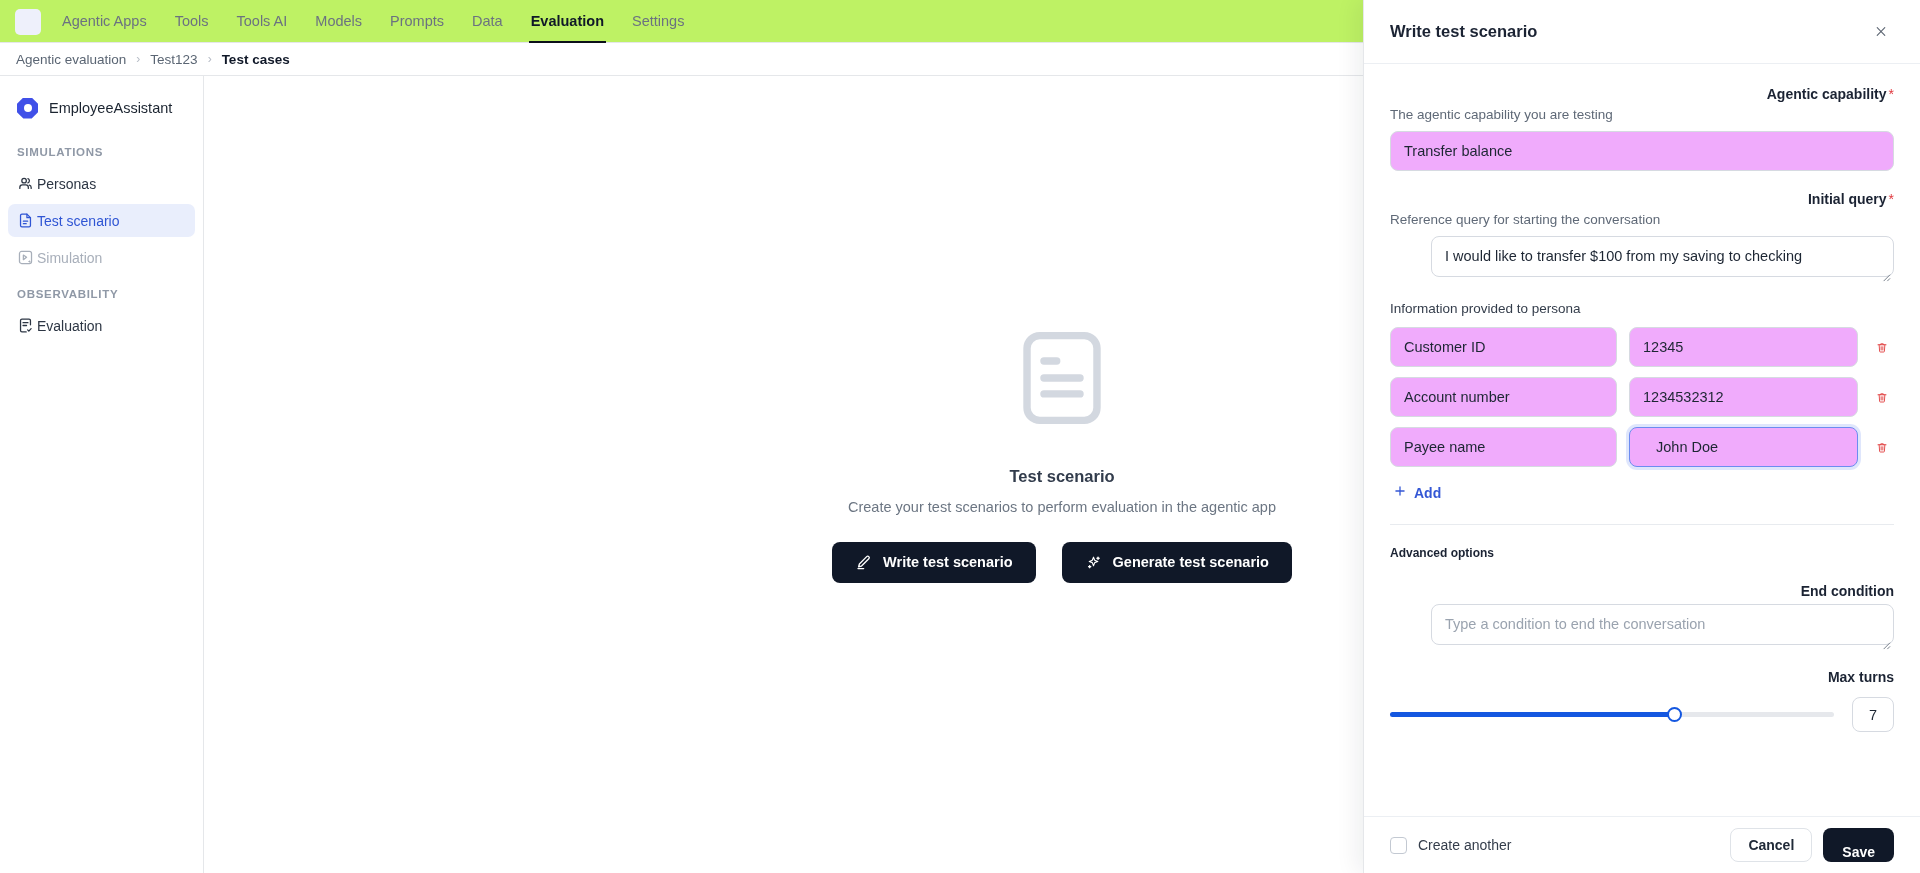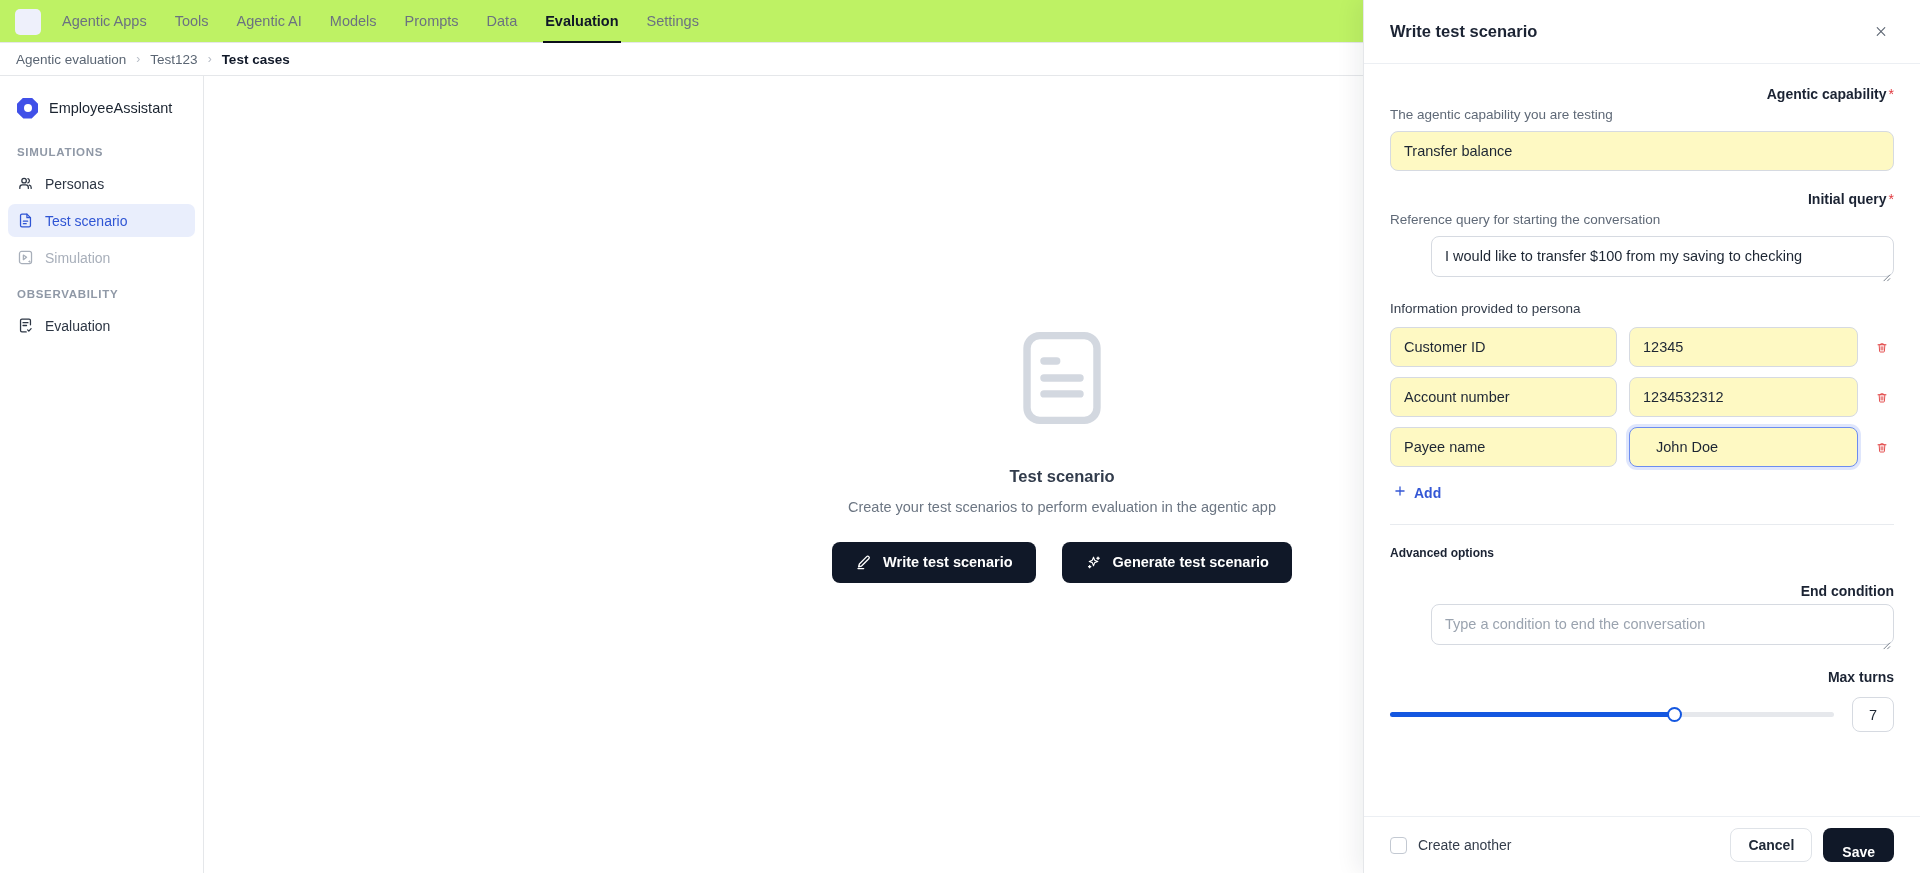--- a/index.html
+++ b/index.html
@@ -83,21 +83,21 @@
   }
   .oct::after {
     content:""; width: 8px; height: 8px; border-radius: 50%;
     background: #ffffff;
   }
   .sec-label {
     font-size: 11.5px; letter-spacing: .7px; font-weight: bold;
     color: #8f98a6; padding: 0 9px; margin: 14px 0 9px;
   }
   .nav-link {
-    display: flex; align-items: center; gap: 11px;
+    display: flex; align-items: center; gap: 3px;
     height: 33px; border-radius: 7px;
     padding: 0 9px; margin-bottom: 4px;
     font-size: 14px; color: #2d3644;
     cursor: pointer;
   }
   .nav-link .ic { width: 17px; height: 17px; flex: 0 0 17px; display:flex; align-items:center; justify-content:center; }
   .nav-link .ic svg { display:block; }
   .nav-link.active { background: #e9eefc; color: #2f55d4; }
   .nav-link.disabled { color: #a8afba; cursor: default; }
 
@@ -158,21 +158,21 @@
     padding: 0 26px;
   }
   .f-label { font-weight: bold; font-size: 14px; color: #1b2333; display: block; margin-bottom: 5px; text-align: right; }
   .req { color: #e0383e; font-weight: normal; margin-left: 2px; }
   .f-help { font-size: 13.5px; color: #5f6977; margin-bottom: 9px; }
   .f-input {
     width: 100%; height: 40px;
     border: 1px solid #d6dae1; border-radius: 8px;
     padding: 0 13px;
     font-size: 14.5px; color: #1d2633;
-    background: #fef9c3;
+    background: #f0abfc;
     font-family: "Liberation Sans", sans-serif;
     outline: none;
   }
   .f-area {
     width: 100%; height: 41px;
     border: 1px solid #d6dae1; border-radius: 8px;
     padding: 10px 13px;
     font-size: 14.5px; color: #1d2633;
     background: #fff; resize: none;
     font-family: "Liberation Sans", sans-serif;
@@ -254,21 +254,21 @@
 
 <div class="app">
 
   <div class="topnav">
     <div class="nav-logo-slot">
       <div class="nav-logo-box"></div>
     </div>
     <div class="nav-items">
       <div class="nav-item">Agentic Apps</div>
       <div class="nav-item">Tools</div>
-      <div class="nav-item">Agentic AI</div>
+      <div class="nav-item">Tools AI</div>
       <div class="nav-item">Models</div>
       <div class="nav-item">Prompts</div>
       <div class="nav-item">Data</div>
       <div class="nav-item active">Evaluation</div>
       <div class="nav-item">Settings</div>
     </div>
   </div>
 
   <div class="crumbbar">
     <span class="crumb">Agentic evaluation</span>

